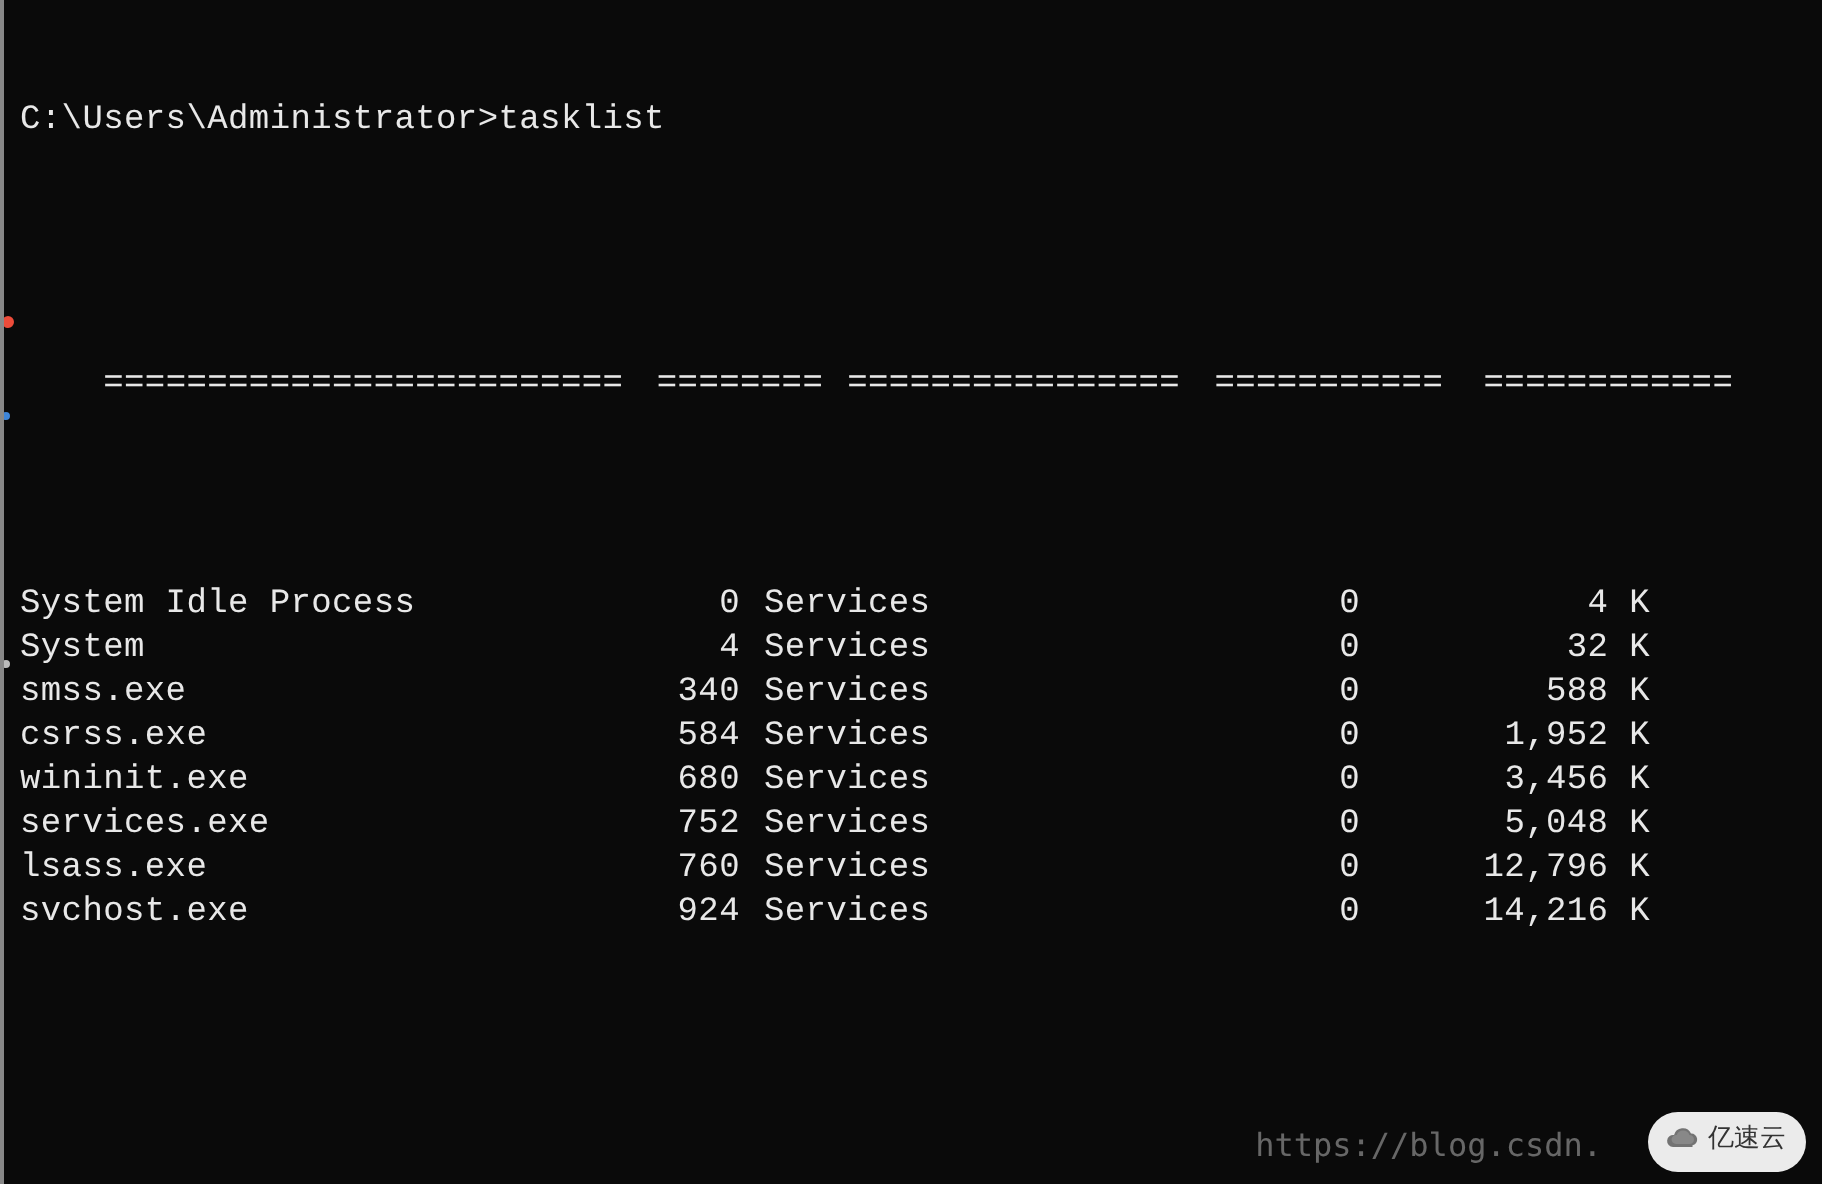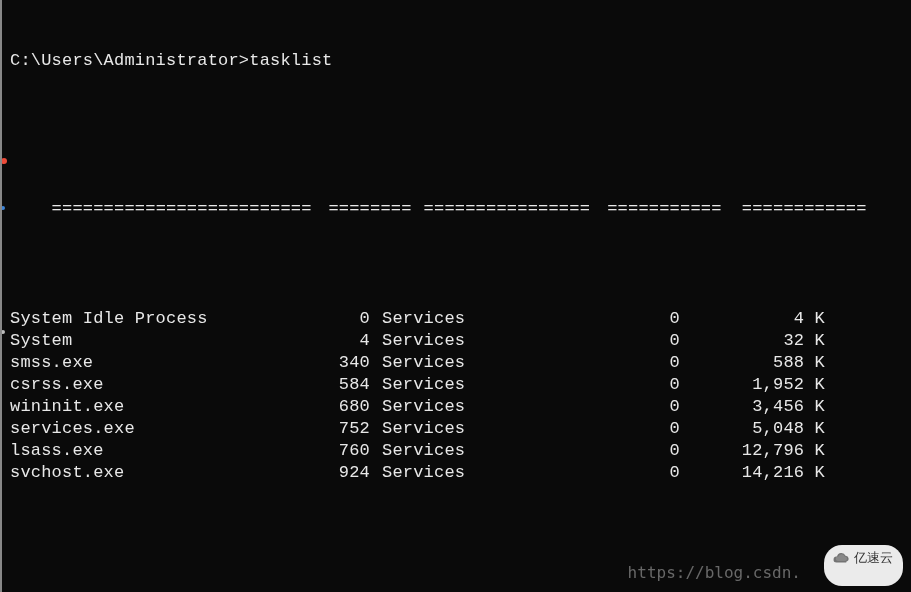--- a/index.html
+++ b/index.html
@@ -18,21 +18,20 @@
       position: relative;
       border-left: 2px solid #888;
     }
     .terminal {
       padding: 6px 0 0 8px;
       white-space: pre;
       line-height: 22px;
       letter-spacing: 0.2px;
     }
     .prompt-line {
-      margin-bottom: 16px;
     }
     .headers {
       margin-top: 2px;
     }
     .row span.col-name { display:inline-block; width: 270px; text-align:left; }
     .row span.col-pid { display:inline-block; width: 90px; text-align:right; }
     .row span.col-sess { display:inline-block; width: 178px; text-align:left; padding-left:12px;}
     .row span.col-sessnum { display:inline-block; width: 132px; text-align:right;}
     .row span.col-mem { display:inline-block; width: 145px; text-align:right;}
     .divider span.col-name { display:inline-block; width: 270px; text-align:left; }
@@ -48,21 +47,21 @@
       font-size: 16px;
       font-family: "Consolas", monospace;
       pointer-events: none;
     }
     .watermark-logo {
       position: absolute;
       bottom: 6px;
       right: 8px;
       background: rgba(255,255,255,0.92);
       border-radius: 18px;
-      padding: 4px 10px 19px 8px;
+      padding: 4px 10px 8px 8px;
       display: flex;
       align-items: center;
       gap: 4px;
       font-size: 13px;
       color: #333;
       font-family: "Microsoft YaHei", sans-serif;
       pointer-events: none;
       justify-content: space-between;
     }
     .watermark-logo svg {

